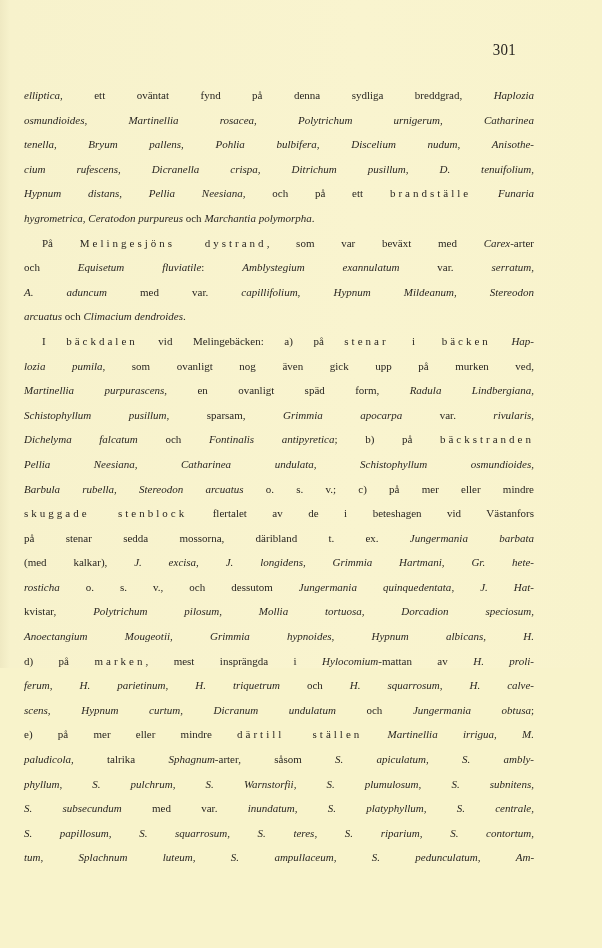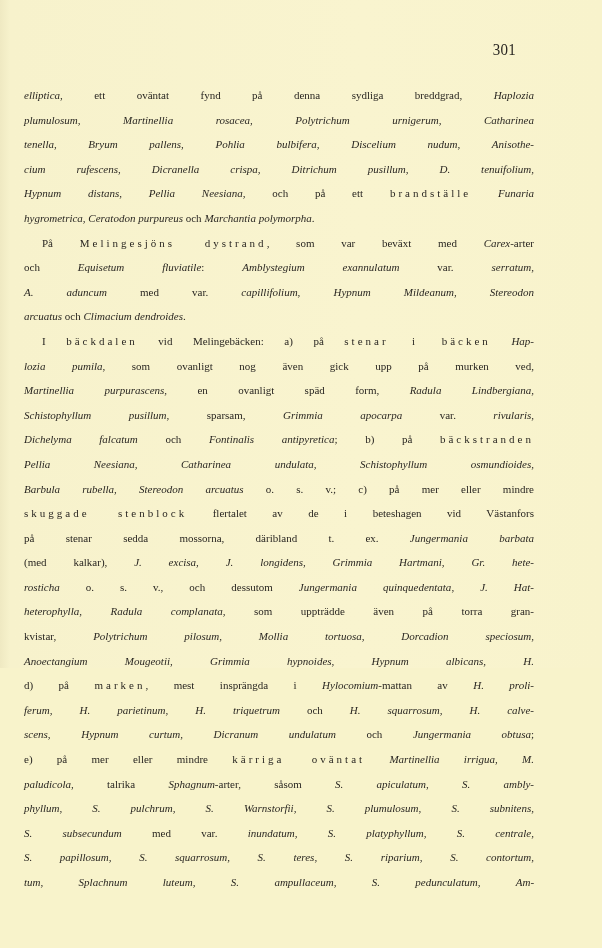--- a/index.html
+++ b/index.html
@@ -32,46 +32,45 @@
   .seg-i { font-style: italic; }
   .seg-s { letter-spacing: 3px; margin-top: 31px; }
 </style>
 </head>
 <body>
 
 <div class="page">
   <div class="page-number">301</div>
   <div class="text-block" id="text-block">
       <div class="line"><span class="seg-i">elliptica</span><span class="seg-r">, ett oväntat fynd på denna sydliga breddgrad, </span><span class="seg-i">Haplozia</span></div>
-      <div class="line"><span class="seg-i">plumulosum</span><span class="seg-r">, </span><span class="seg-i">Martinellia rosacea</span><span class="seg-r">, </span><span class="seg-i">Polytrichum urnigerum</span><span class="seg-r">, </span><span class="seg-i">Catharinea</span></div>
+      <div class="line"><span class="seg-i">osmundioides</span><span class="seg-r">, </span><span class="seg-i">Martinellia rosacea</span><span class="seg-r">, </span><span class="seg-i">Polytrichum urnigerum</span><span class="seg-r">, </span><span class="seg-i">Catharinea</span></div>
       <div class="line"><span class="seg-i">tenella</span><span class="seg-r">, </span><span class="seg-i">Bryum pallens</span><span class="seg-r">, </span><span class="seg-i">Pohlia bulbifera</span><span class="seg-r">, </span><span class="seg-i">Discelium nudum</span><span class="seg-r">, </span><span class="seg-i">Anisothe-</span></div>
       <div class="line"><span class="seg-i">cium rufescens</span><span class="seg-r">, </span><span class="seg-i">Dicranella crispa</span><span class="seg-r">, </span><span class="seg-i">Ditrichum pusillum</span><span class="seg-r">, </span><span class="seg-i">D. tenuifolium</span><span class="seg-r">,</span></div>
       <div class="line"><span class="seg-i">Hypnum distans</span><span class="seg-r">, </span><span class="seg-i">Pellia Neesiana</span><span class="seg-r">, och på ett </span><span class="seg-s">brandställe</span><span class="seg-r"> </span><span class="seg-i">Funaria</span></div>
       <div class="line last"><span class="seg-i">hygrometrica</span><span class="seg-r">, </span><span class="seg-i">Ceratodon purpureus</span><span class="seg-r"> och </span><span class="seg-i">Marchantia polymorpha</span><span class="seg-r">.</span></div>
       <div class="line indent"><span class="seg-r">På </span><span class="seg-s">Melingesjöns dystrand</span><span class="seg-r">, som var beväxt med </span><span class="seg-i">Carex</span><span class="seg-r">-arter</span></div>
       <div class="line"><span class="seg-r">och </span><span class="seg-i">Equisetum fluviatile</span><span class="seg-r">: </span><span class="seg-i">Amblystegium exannulatum</span><span class="seg-r"> var. </span><span class="seg-i">serratum</span><span class="seg-r">,</span></div>
       <div class="line"><span class="seg-i">A. aduncum</span><span class="seg-r"> med var. </span><span class="seg-i">capillifolium</span><span class="seg-r">, </span><span class="seg-i">Hypnum Mildeanum</span><span class="seg-r">, </span><span class="seg-i">Stereodon</span></div>
       <div class="line last"><span class="seg-i">arcuatus</span><span class="seg-r"> och </span><span class="seg-i">Climacium dendroides</span><span class="seg-r">.</span></div>
       <div class="line indent"><span class="seg-r">I </span><span class="seg-s">bäckdalen</span><span class="seg-r"> vid Melingebäcken: a) på </span><span class="seg-s">stenar i bäcken</span><span class="seg-r"> </span><span class="seg-i">Hap-</span></div>
       <div class="line"><span class="seg-i">lozia pumila</span><span class="seg-r">, som ovanligt nog även gick upp på murken ved,</span></div>
       <div class="line"><span class="seg-i">Martinellia purpurascens</span><span class="seg-r">, en ovanligt späd form, </span><span class="seg-i">Radula Lindbergiana</span><span class="seg-r">,</span></div>
       <div class="line"><span class="seg-i">Schistophyllum pusillum</span><span class="seg-r">, sparsam, </span><span class="seg-i">Grimmia apocarpa</span><span class="seg-r"> var. </span><span class="seg-i">rivularis</span><span class="seg-r">,</span></div>
       <div class="line"><span class="seg-i">Dichelyma falcatum</span><span class="seg-r"> och </span><span class="seg-i">Fontinalis antipyretica</span><span class="seg-r">; b) på </span><span class="seg-s">bäckstranden</span></div>
       <div class="line"><span class="seg-i">Pellia Neesiana</span><span class="seg-r">, </span><span class="seg-i">Catharinea undulata</span><span class="seg-r">, </span><span class="seg-i">Schistophyllum osmundioides</span><span class="seg-r">,</span></div>
       <div class="line"><span class="seg-i">Barbula rubella</span><span class="seg-r">, </span><span class="seg-i">Stereodon arcuatus</span><span class="seg-r"> o. s. v.; c) på mer eller mindre</span></div>
       <div class="line"><span class="seg-s">skuggade stenblock</span><span class="seg-r"> flertalet av de i beteshagen vid Västanfors</span></div>
       <div class="line"><span class="seg-r">på stenar sedda mossorna, däribland t. ex. </span><span class="seg-i">Jungermania barbata</span></div>
       <div class="line"><span class="seg-r">(med kalkar), </span><span class="seg-i">J. excisa</span><span class="seg-r">, </span><span class="seg-i">J. longidens</span><span class="seg-r">, </span><span class="seg-i">Grimmia Hartmani</span><span class="seg-r">, </span><span class="seg-i">Gr. hete-</span></div>
       <div class="line"><span class="seg-i">rosticha</span><span class="seg-r"> o. s. v., och dessutom </span><span class="seg-i">Jungermania quinquedentata</span><span class="seg-r">, </span><span class="seg-i">J. Hat-</span></div>
-      <div class="line"><span class="seg-i">heterophylla</span><span class="seg-r">, </span><span class="seg-i">Radula complanata</span><span class="seg-r">, som uppträdde även på torra gran-</span></div>
       <div class="line"><span class="seg-r">kvistar, </span><span class="seg-i">Polytrichum pilosum</span><span class="seg-r">, </span><span class="seg-i">Mollia tortuosa</span><span class="seg-r">, </span><span class="seg-i">Dorcadion speciosum</span><span class="seg-r">,</span></div>
       <div class="line"><span class="seg-i">Anoectangium Mougeotii</span><span class="seg-r">, </span><span class="seg-i">Grimmia hypnoides</span><span class="seg-r">, </span><span class="seg-i">Hypnum albicans</span><span class="seg-r">, </span><span class="seg-i">H.</span></div>
       <div class="line"><span class="seg-r">d) på </span><span class="seg-s">marken</span><span class="seg-r">, mest insprängda i </span><span class="seg-i">Hylocomium</span><span class="seg-r">-mattan av </span><span class="seg-i">H. proli-</span></div>
       <div class="line"><span class="seg-i">ferum</span><span class="seg-r">, </span><span class="seg-i">H. parietinum</span><span class="seg-r">, </span><span class="seg-i">H. triquetrum</span><span class="seg-r"> och </span><span class="seg-i">H. squarrosum</span><span class="seg-r">, </span><span class="seg-i">H. calve-</span></div>
       <div class="line"><span class="seg-i">scens</span><span class="seg-r">, </span><span class="seg-i">Hypnum curtum</span><span class="seg-r">, </span><span class="seg-i">Dicranum undulatum</span><span class="seg-r"> och </span><span class="seg-i">Jungermania obtusa</span><span class="seg-r">;</span></div>
-      <div class="line"><span class="seg-r">e) på mer eller mindre </span><span class="seg-s">kärriga oväntat</span><span class="seg-r"> </span><span class="seg-i">Martinellia irrigua</span><span class="seg-r">, </span><span class="seg-i">M.</span></div>
+      <div class="line"><span class="seg-r">e) på mer eller mindre </span><span class="seg-s">därtill ställen</span><span class="seg-r"> </span><span class="seg-i">Martinellia irrigua</span><span class="seg-r">, </span><span class="seg-i">M.</span></div>
       <div class="line"><span class="seg-i">paludicola</span><span class="seg-r">, talrika </span><span class="seg-i">Sphagnum</span><span class="seg-r">-arter, såsom </span><span class="seg-i">S. apiculatum</span><span class="seg-r">, </span><span class="seg-i">S. ambly-</span></div>
       <div class="line"><span class="seg-i">phyllum</span><span class="seg-r">, </span><span class="seg-i">S. pulchrum</span><span class="seg-r">, </span><span class="seg-i">S. Warnstorfii</span><span class="seg-r">, </span><span class="seg-i">S. plumulosum</span><span class="seg-r">, </span><span class="seg-i">S. subnitens</span><span class="seg-r">,</span></div>
       <div class="line"><span class="seg-i">S. subsecundum</span><span class="seg-r"> med var. </span><span class="seg-i">inundatum</span><span class="seg-r">, </span><span class="seg-i">S. platyphyllum</span><span class="seg-r">, </span><span class="seg-i">S. centrale</span><span class="seg-r">,</span></div>
       <div class="line"><span class="seg-i">S. papillosum</span><span class="seg-r">, </span><span class="seg-i">S. squarrosum</span><span class="seg-r">, </span><span class="seg-i">S. teres</span><span class="seg-r">, </span><span class="seg-i">S. riparium</span><span class="seg-r">, </span><span class="seg-i">S. contortum</span><span class="seg-r">,</span></div>
       <div class="line"><span class="seg-i">tum</span><span class="seg-r">, </span><span class="seg-i">Splachnum luteum</span><span class="seg-r">, </span><span class="seg-i">S. ampullaceum</span><span class="seg-r">, </span><span class="seg-i">S. pedunculatum</span><span class="seg-r">, </span><span class="seg-i">Am-</span></div>
     </div>
 </div>
 
 </body></html>

